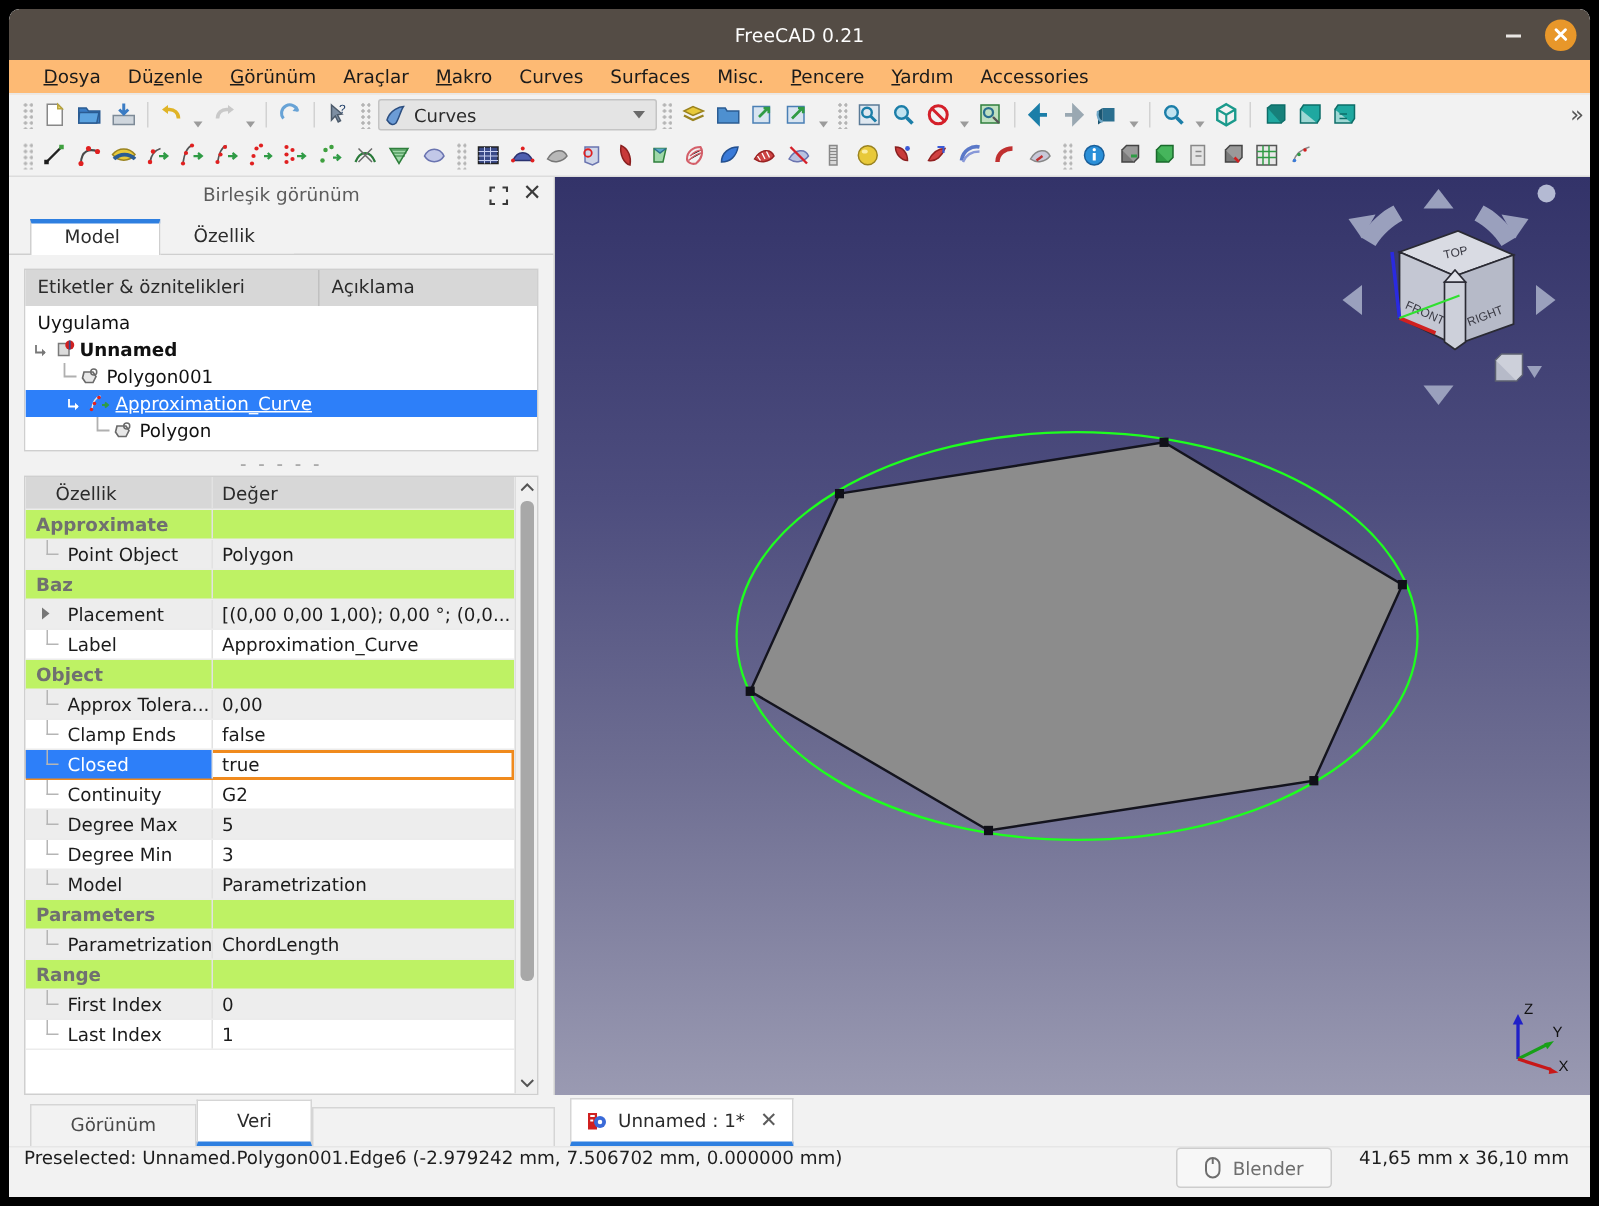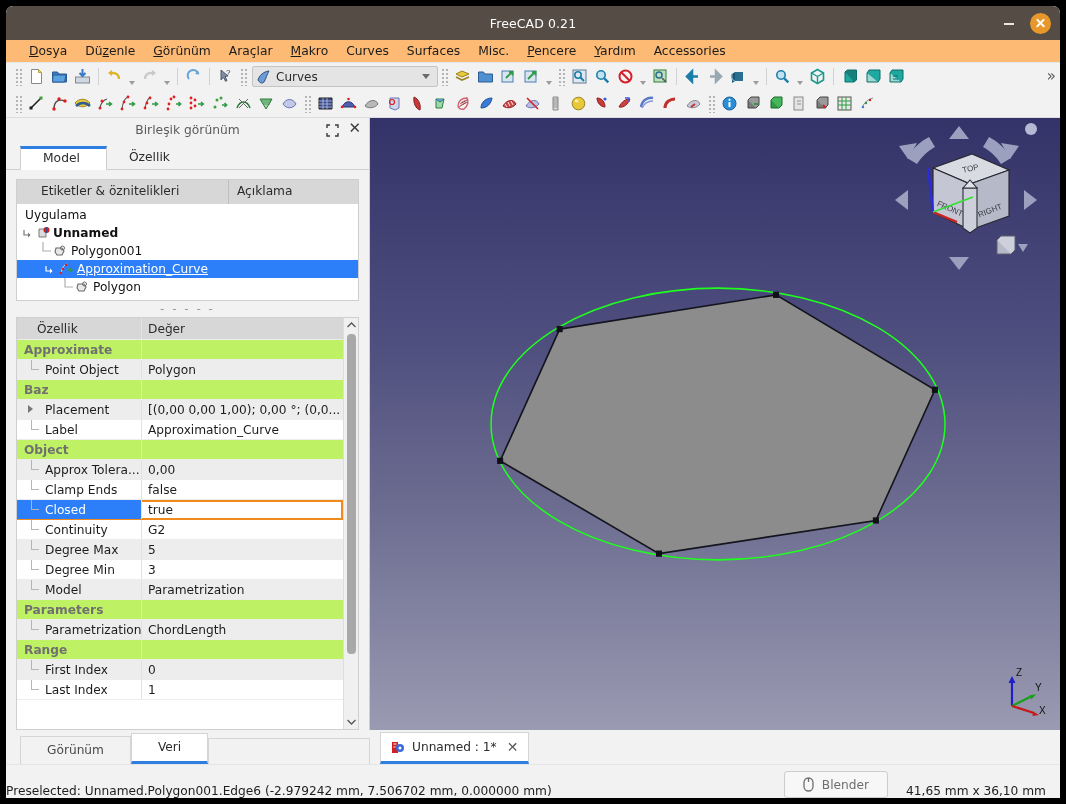--- a/index.html
+++ b/index.html
@@ -109,21 +109,21 @@
   .ptab { padding: 4px 26px 5px 22px; font-size:12.3px; color:#2c2c2c; cursor:pointer;
           background:#f2f2f2; position:relative; }
   .ptab.active { background:#fff; border-left:1px solid #cfcfcf; border-right:1px solid #cfcfcf;
                  border-top:3px solid #2e7fe0; margin-bottom:-1px; padding-top:2px;}
 
   .treewrap { margin: 9px 10px 0 10px; background:#fff; border:1px solid #cfcfcf;
               height: 122px; flex:0 0 122px; display:flex; flex-direction:column; }
   .treehead { display:flex; height:24px; flex:0 0 24px; background:#d7d7d7; }
   .treehead > div { font-size:12.2px; color:#2b2b2b; padding:4px 0 0 8px;
                     border-right:1px solid #c0c0c0; }
-  .th1 { width: 196px; flex:0 0 196px;margin-left:16px; }
+  .th1 { width: 196px; flex:0 0 196px; }
   .th2 { flex:1 1 auto; border-right:none !important; }
   .treebody { flex:1 1 auto; background:#fff; padding-top:2px; overflow:hidden; }
   .trow { height:18px; display:flex; align-items:center; font-size:12.2px; color:#111;
           cursor:default; white-space:nowrap; }
   .trow.sel { background:#2d7ff9; color:#fff; }
   .trow.sel .tlabel { text-decoration: underline; }
   .bold { font-weight: bold; }
 
   
   .dashsplit { height:16px; flex:0 0 16px; display:flex; align-items:center;
@@ -185,21 +185,21 @@
   .btab.filler { flex:1 1 auto; padding:0; height:26px; border-bottom:none;
                  background:#f2f2f2; }
   .doctabs { flex:1 1 auto; display:flex; align-items:flex-end; padding-left:10px; }
   .doctab { display:flex; align-items:center; gap:7px; padding:6px 10px 6px 9px;
             background:#fff; border:1px solid #d5d5d5; border-bottom:3px solid #2e7fe0;
             font-size:12.2px; color:#2b2b2b; cursor:pointer; }
   .doctab .dx { font-size:14px; color:#5c5c5c; margin-left:3px; cursor:pointer;}
 
   
   .statusbar { height:34px; flex:0 0 34px; background:#f2f2f2; display:flex;
-               align-items:flex-end; padding:0 14px 0 0; border-top:1px solid #e6e6e6;}
+               align-items:flex-start; padding:0 14px 0 10px; border-top:1px solid #e6e6e6;}
   .status-text { flex:1 1 auto; font-size:12.2px; color:#1e1e1e; white-space:nowrap;
                  overflow:hidden; }
   .blenderbtn { display:flex; align-items:center; gap:8px; padding:5px 18px;
                 border:1px solid #cdcdcd; border-radius:3px; background:#f7f7f7;
                 font-size:12.2px; color:#6e6e6e; cursor:pointer; }
   .dimtext { font-size:12.2px; color:#1e1e1e; margin-left:18px; white-space:nowrap;}
 </style>
 </head>
 <body>
 

